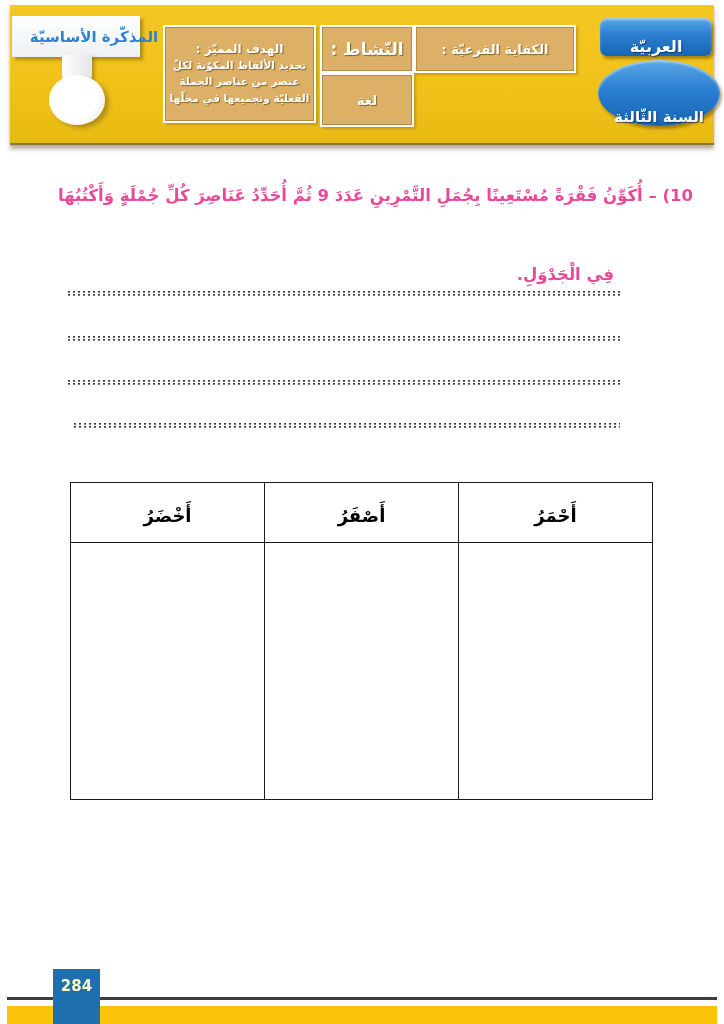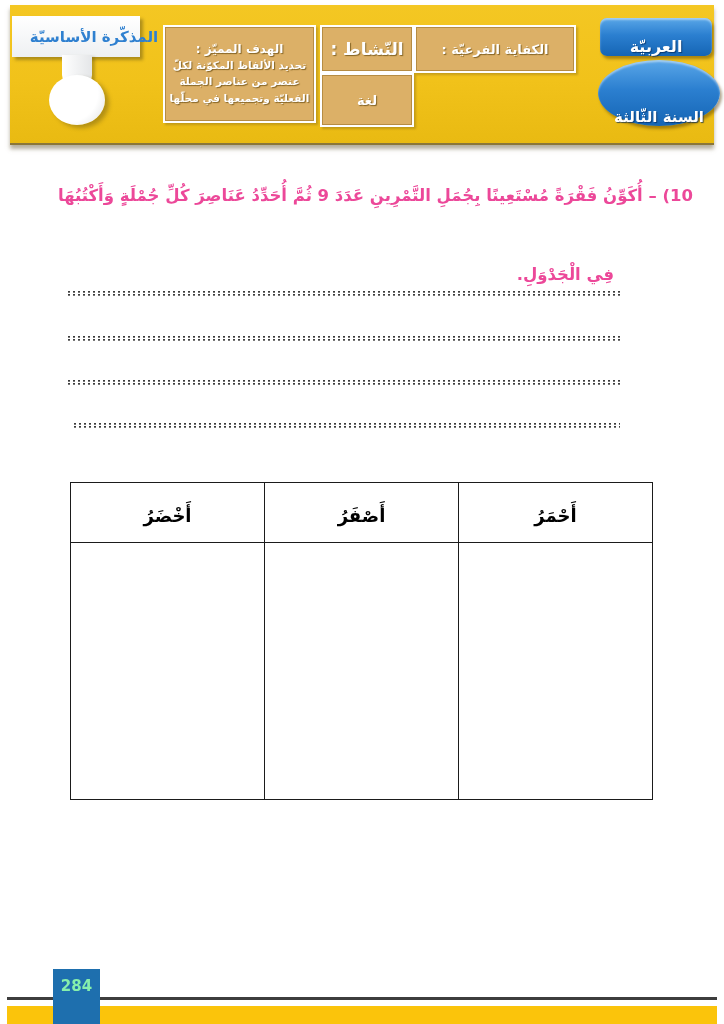--- a/index.html
+++ b/index.html
@@ -91,21 +91,21 @@
     text-align:center;vertical-align:middle;padding-top:6px;
   }
   .answer-table td{height:254px;background:#ffffff;}
   
   .footer-rule{position:absolute;left:7px;top:997px;width:710px;height:3px;background:#3d3d3d;}
   .footer-band{position:absolute;left:7px;top:1006px;width:710px;height:18px;background:#fbc40b;}
   .pagenum-box{
     position:absolute;left:53px;top:969px;width:47px;height:55px;background:#1e6fae;
     display:flex;align-items:flex-start;justify-content:center;z-index:3;
   }
-  .pagenum-box .n{color:#86efac;font-weight:bold;font-size:15px;margin-top:8px;}
+  .pagenum-box .n{color:#fef9c3;font-weight:bold;font-size:15px;margin-top:8px;}
 </style>
 </head>
 <body>
 
 <div class="page">
 
   <div class="band">
 
     <div class="ribbon-tag">
       <span class="lbl" dir="rtl">المذكّرة الأساسيّة</span>

